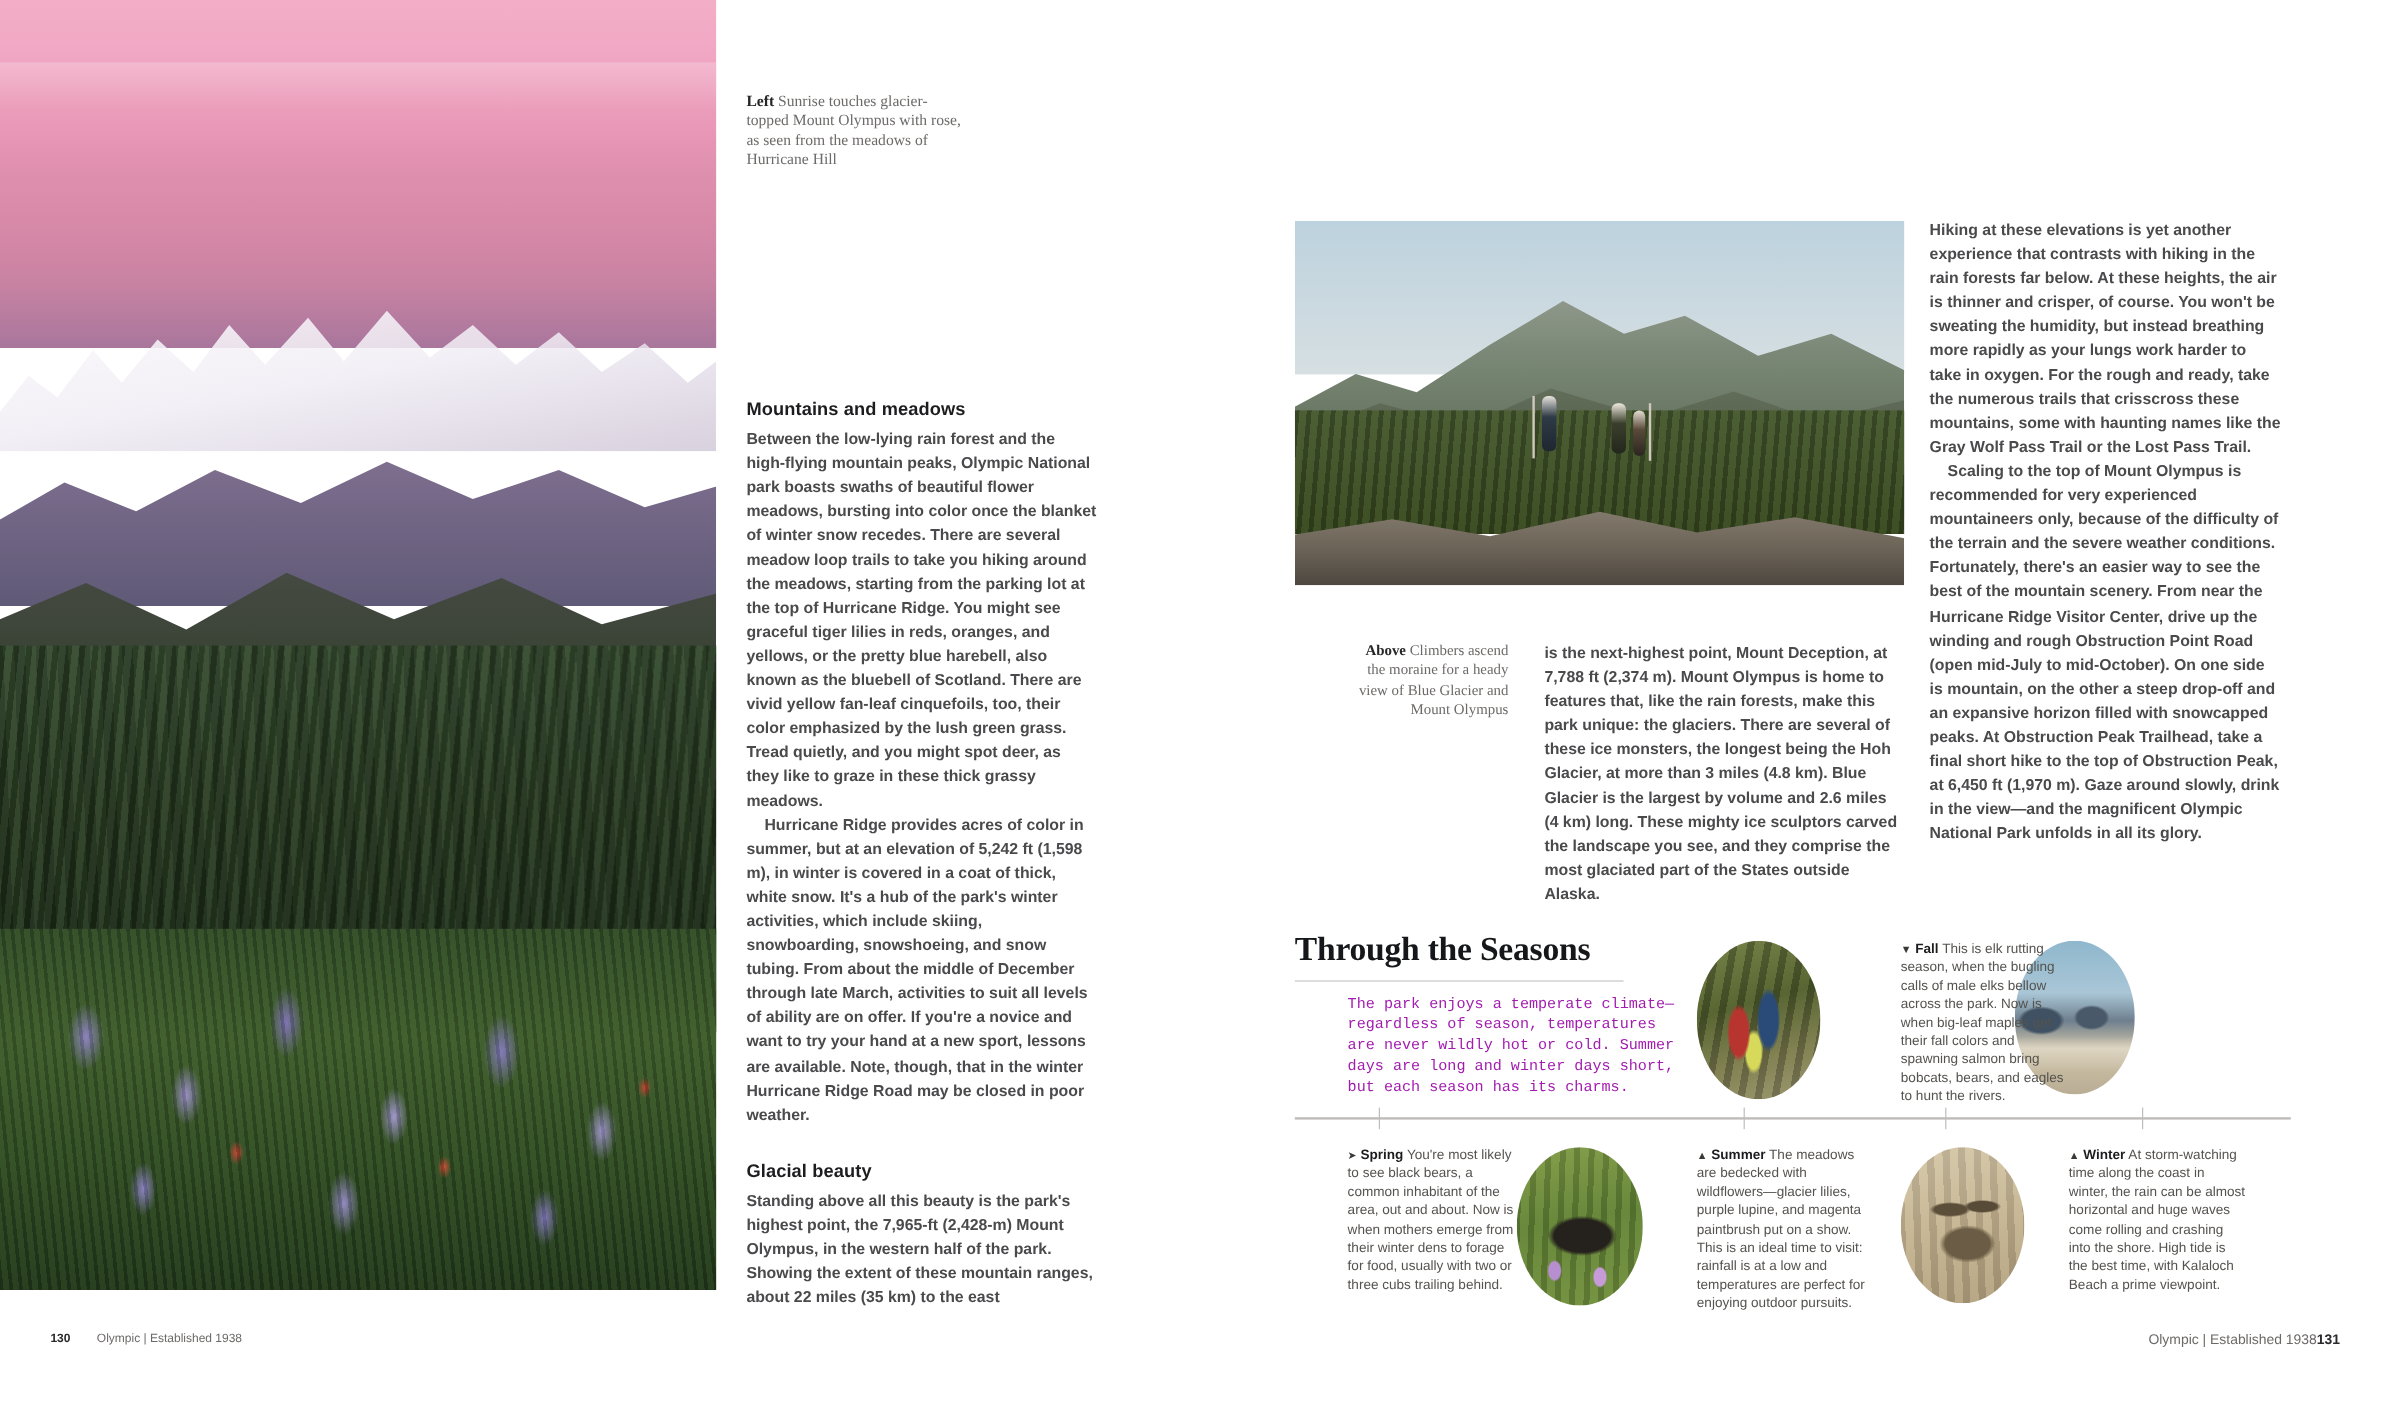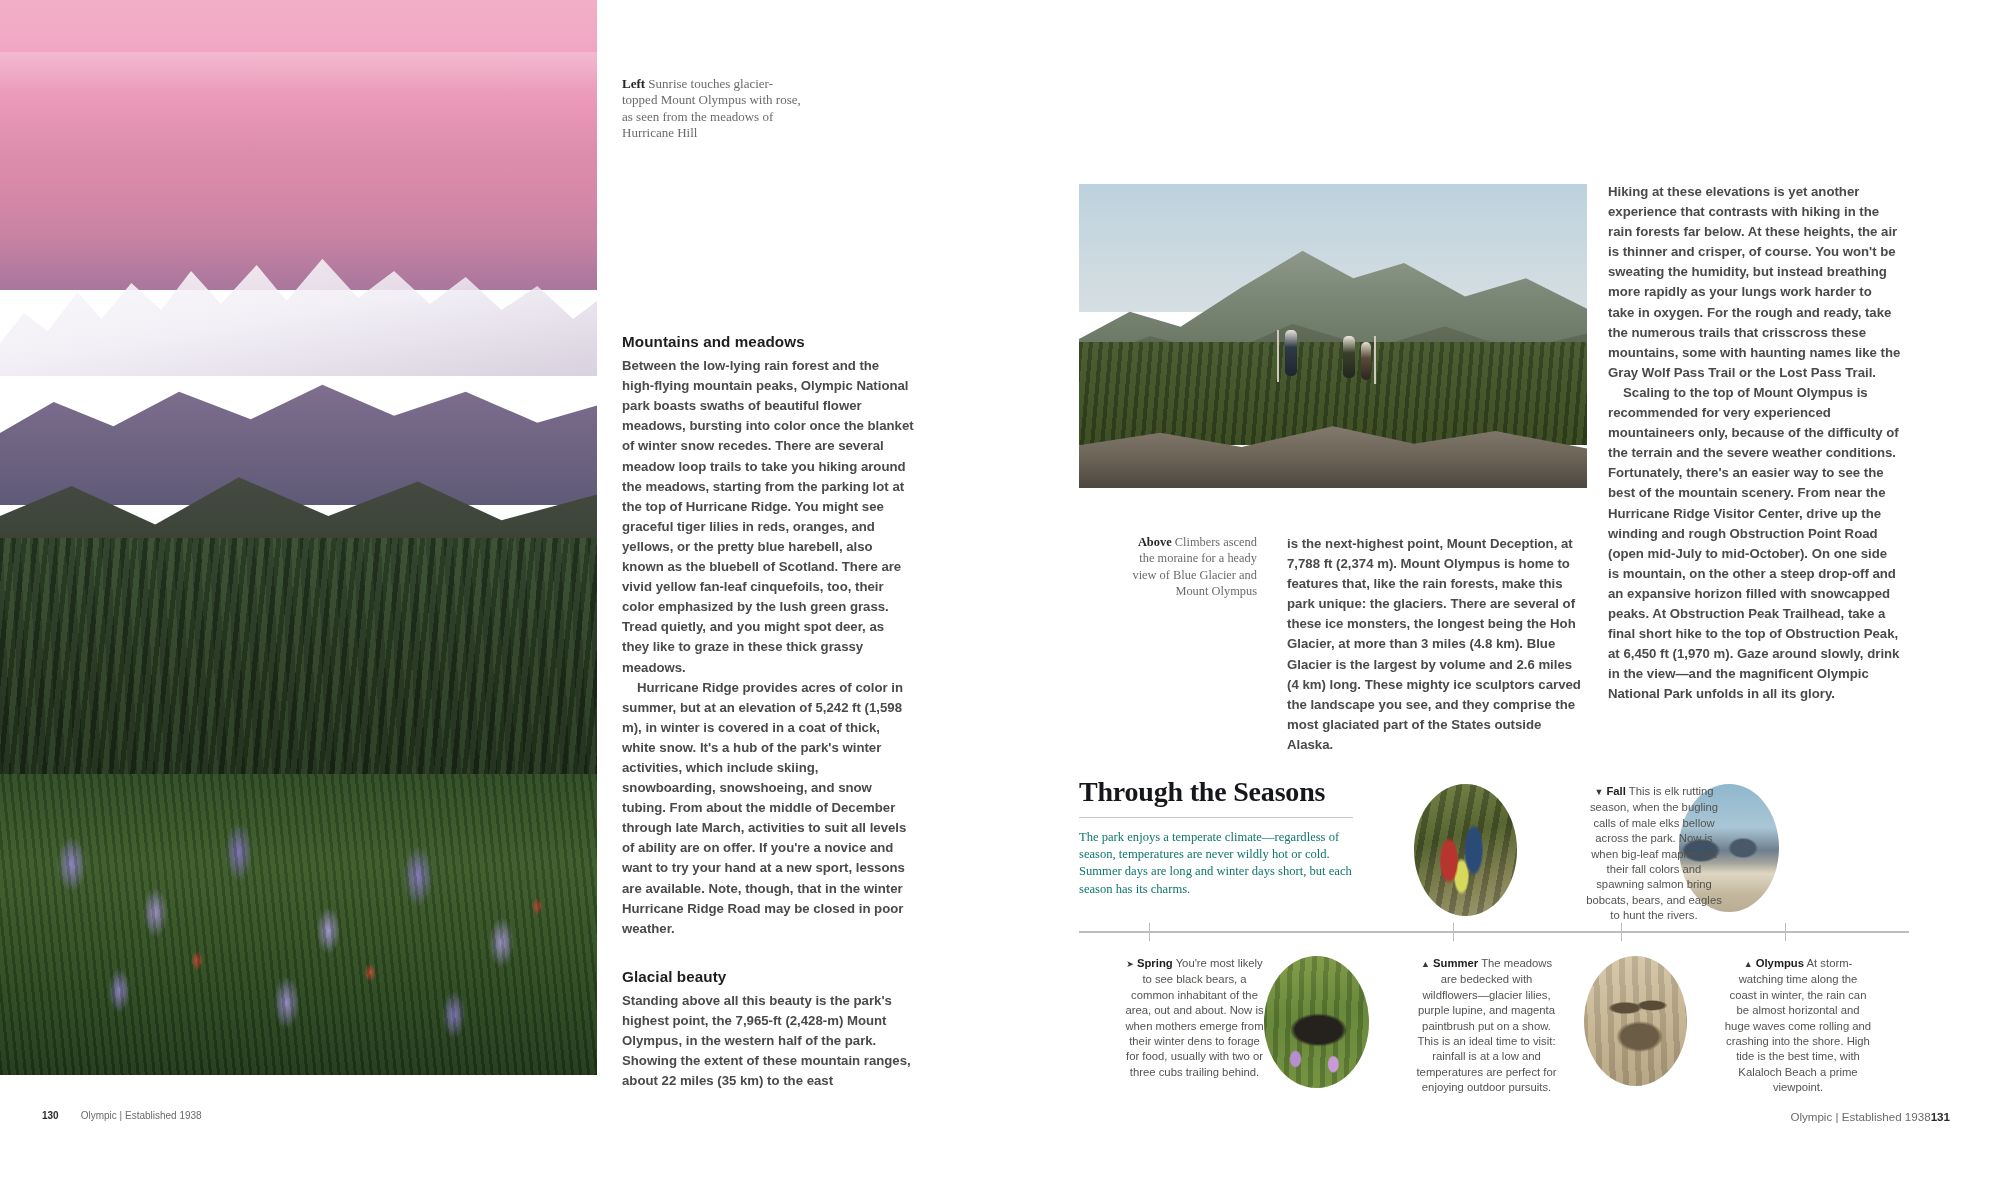--- a/index.html
+++ b/index.html
@@ -161,32 +161,31 @@
   
   .seasons { position:absolute; left:1079px; top:776px; width:830px; height:300px; }
   .seasons-title {
     font-family:"Liberation Serif", serif;
     font-size:28px; font-weight:700; color:#16171a; letter-spacing:-.2px;
     line-height:32px;
   }
   .seasons-rule { width:274px; height:1px; background:#c9c7c4; margin:9px 0 11px 0; }
   .seasons-intro {
     width:282px;
-    font-family:Liberation Serif, serif;
-    font-size:12.6px; line-height:17.2px; color:#0f766e;
+    font-family:Liberation Mono, monospace;
+    font-size:12.6px; line-height:17.2px; color:#a21caf;margin-left:44px;
   }
   .timeline { position:absolute; left:0; top:155px; width:830px; height:2px; background:#bfbdba; }
   .tick { position:absolute; top:-8px; width:1px; height:18px; background:#bfbdba; }
 
   .s-cap {
     position:absolute;
     font-family:"Liberation Sans", sans-serif;
     font-size:11.3px; line-height:15.4px; color:#55534f;
     width:135px;
-    text-align:center;
   }
   .s-cap b{color:#1d1d1f;font-weight:700;}
   .s-mark{color:#3a3936;font-size:9px;}
 
   .circ {
     position:absolute; border-radius:50%; overflow:hidden;
   }
   .circ-inner{position:absolute;inset:0;}
 
   
@@ -328,21 +327,21 @@
       <span class="s-mark">▲</span>
       <b>Summer</b>
       <span>The meadows are bedecked with wildflowers—glacier lilies, purple lupine, and magenta paintbrush put on a show. This is an ideal time to visit: rainfall is at a low and temperatures are perfect for enjoying outdoor pursuits.</span>
     </div>
     <div class="circ" style="left:505px; top:180px; width:103px; height:130px;">
       <div class="circ-inner art-elk"></div>
     </div>
 
     <div class="s-cap" style="left:645px; top:180px; width:148px;">
       <span class="s-mark">▲</span>
-      <b>Olympus</b>
+      <b>Winter</b>
       <span>At storm-watching time along the coast in winter, the rain can be almost horizontal and huge waves come rolling and crashing into the shore. High tide is the best time, with Kalaloch Beach a prime viewpoint.</span>
     </div>
   </div>
 
   <div class="footer-wrap-r">
     <span>Olympic | Established 1938</span>
     <span class="foot-num r">131</span>
   </div>
 
 </div>

